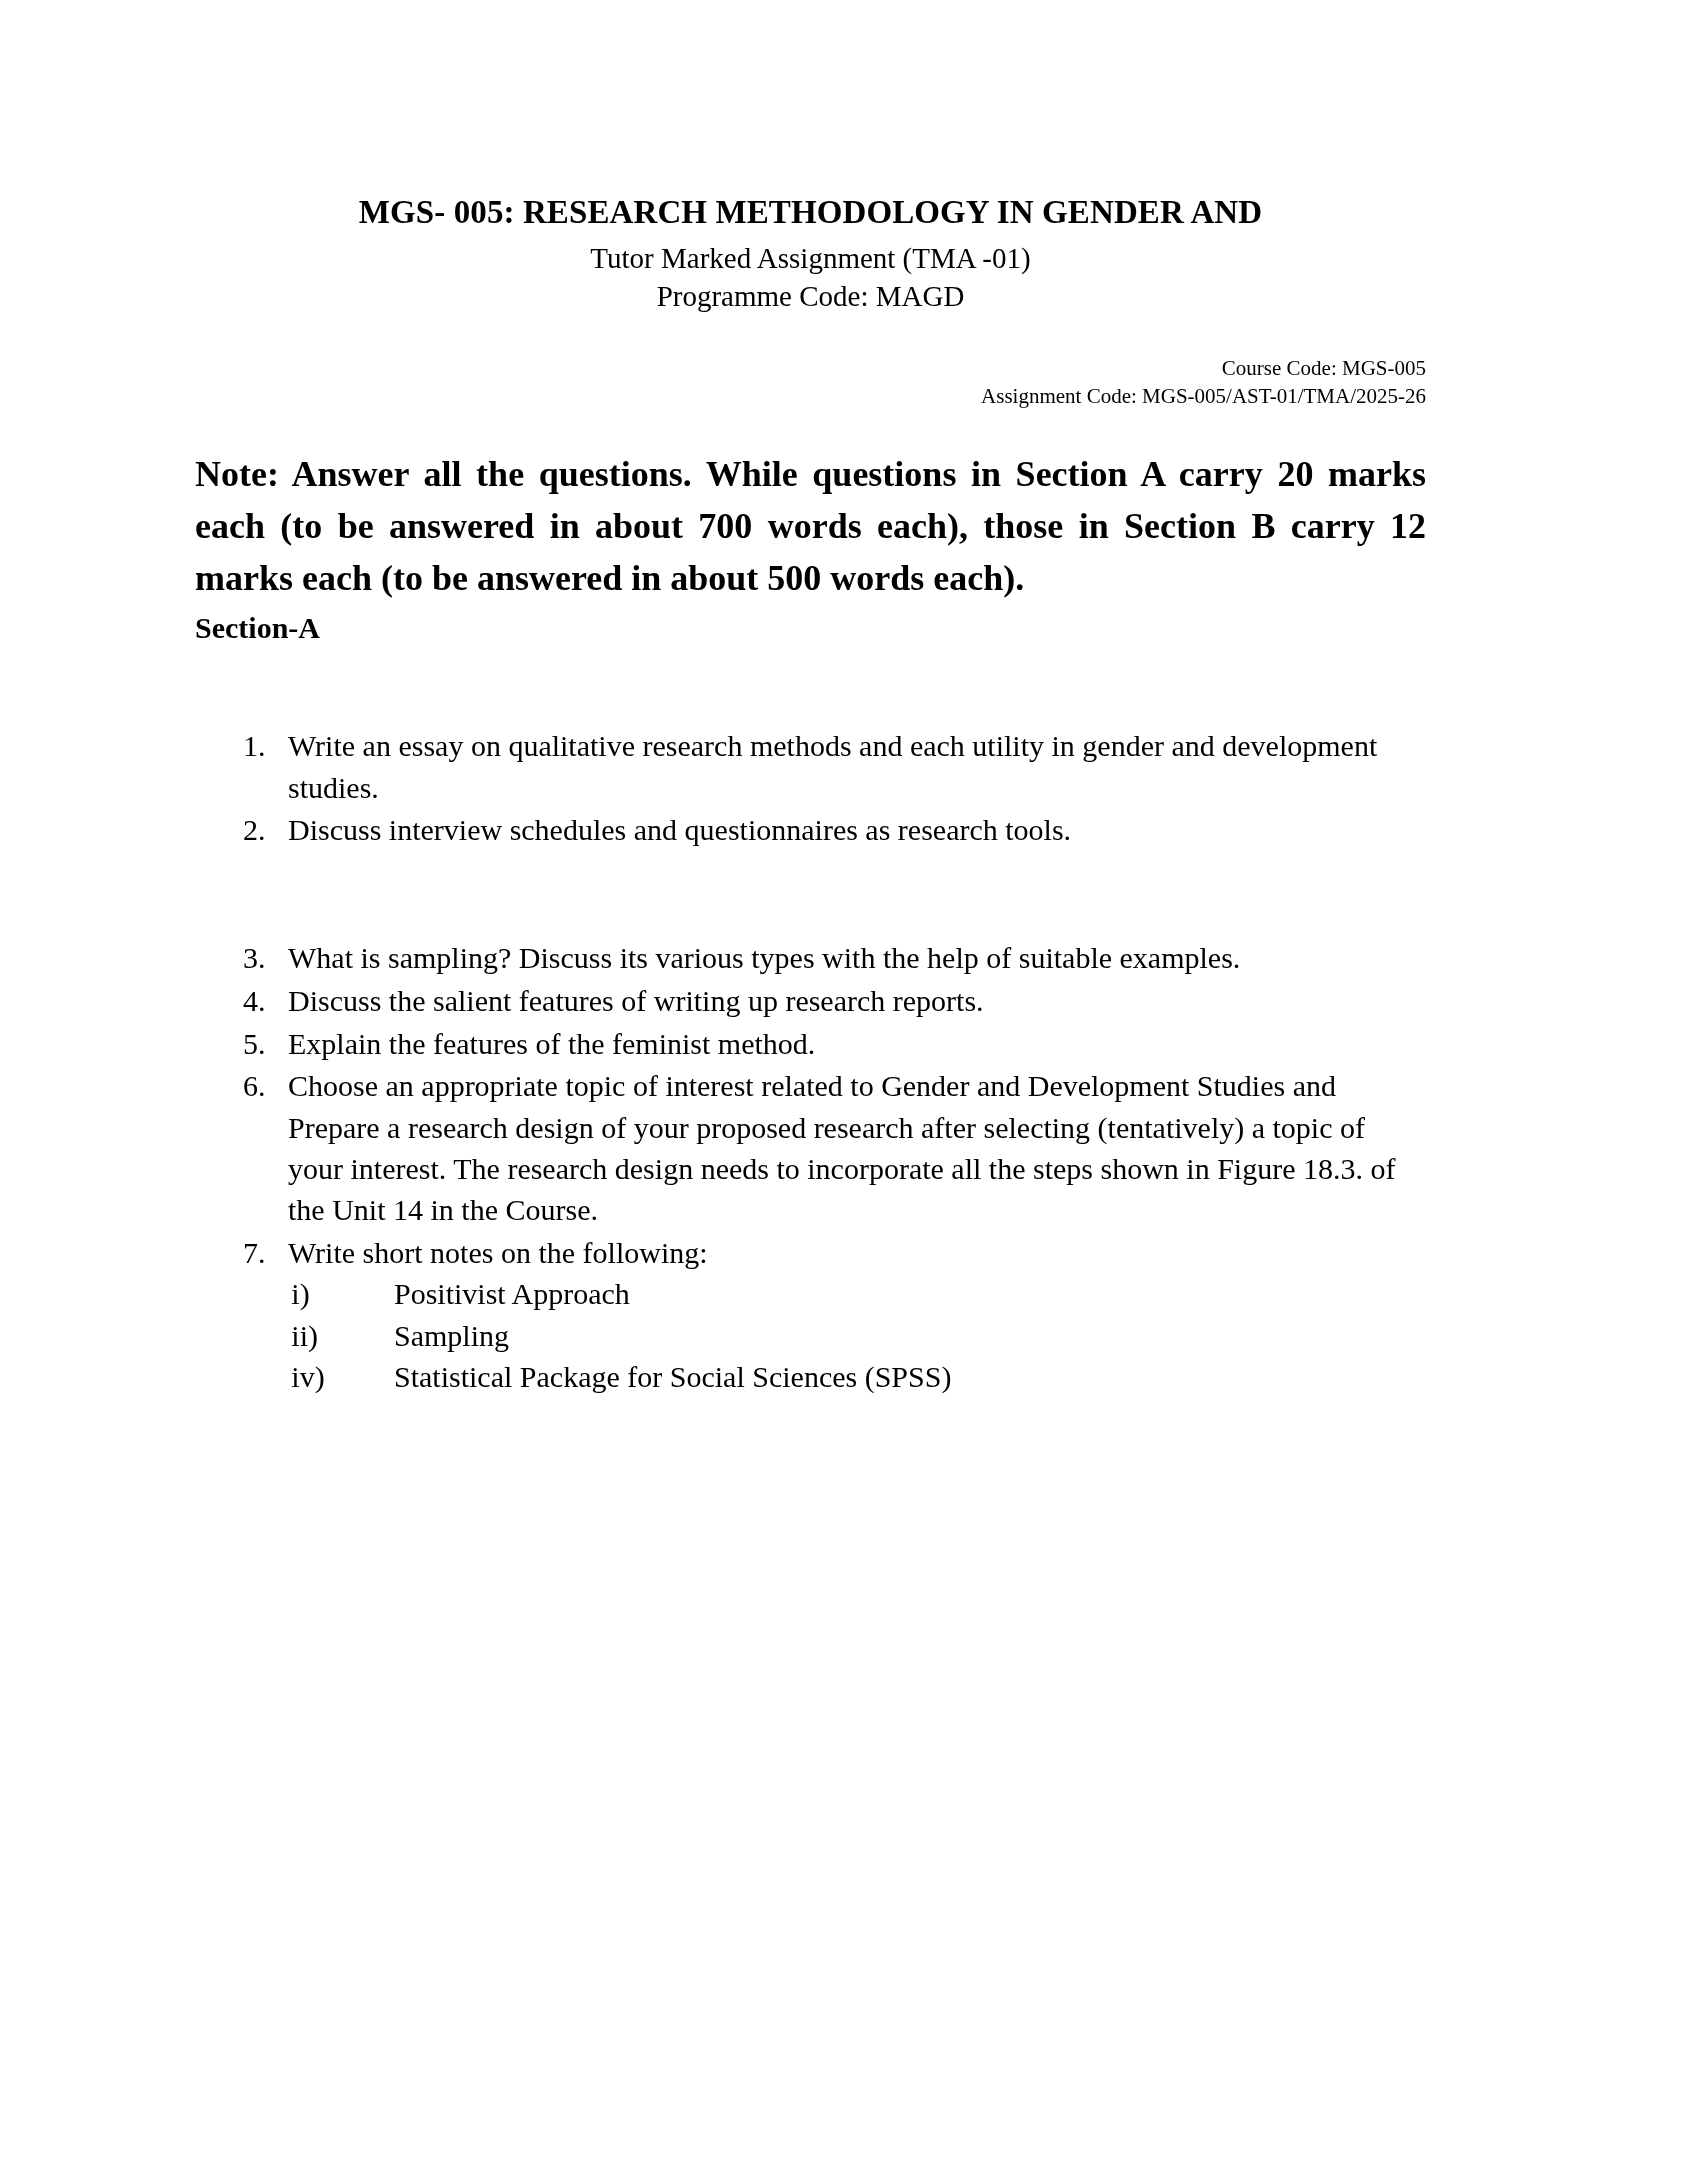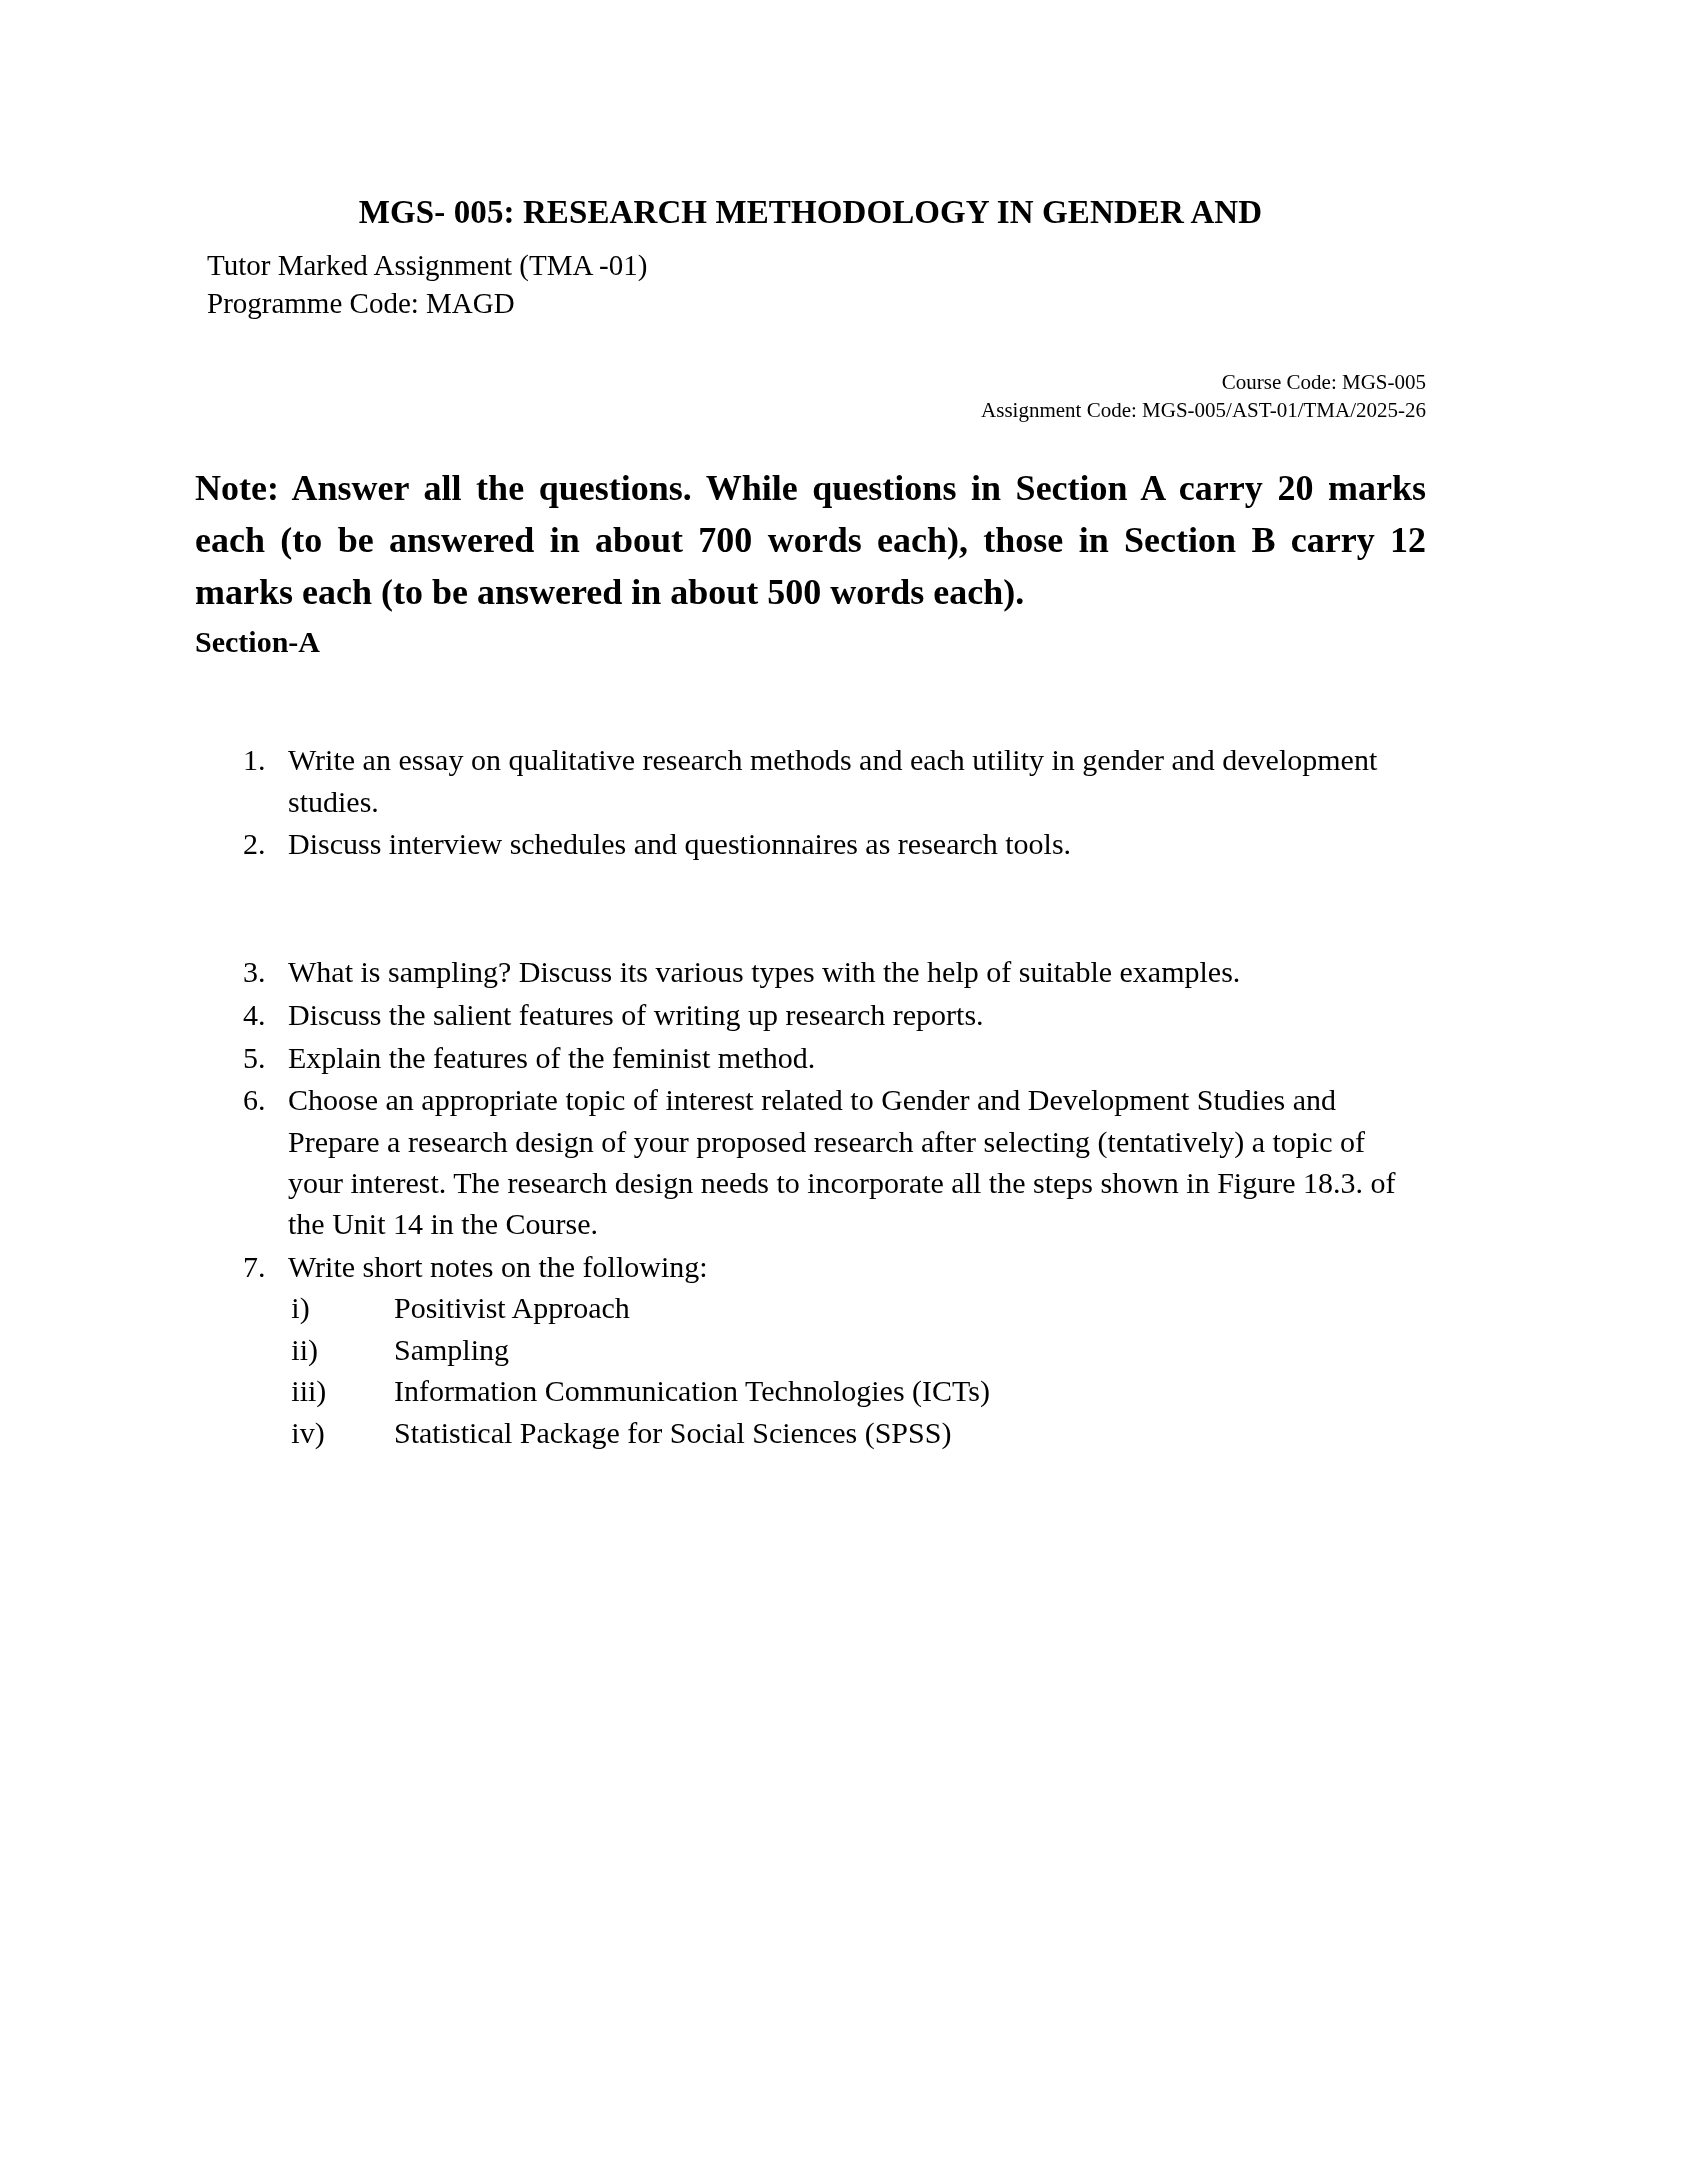--- a/index.html
+++ b/index.html
@@ -34,25 +34,25 @@
     font-size: 33px;
     font-weight: bold;
     line-height: 1.26;
     letter-spacing: 0.1px;
   }
   .doc-title .title-line {
     display: block;
     text-align: center;
   }
   .subtitle {
-    text-align: left;
+    text-align: center;
     font-size: 29px;
     line-height: 1.32;
     font-weight: normal;
-    margin: 12px;
+    margin: 5px;
   }
   .subtitle-line {
     display: block;
   }
 
   
   .codes {
     margin: 0;
     padding-top: 34px;
     text-align: right;
@@ -191,24 +191,20 @@
         <ul class="sublist">
           <li class="subitem">
             <span class="subnum">i)</span>
             <span>Positivist Approach</span>
           </li>
           <li class="subitem">
             <span class="subnum">ii)</span>
             <span>Sampling</span>
           </li>
           <li class="subitem">
-            <span class="subnum">iii)</span>
-            <span>Information Communication Technologies (ICTs)</span>
-          </li>
-          <li class="subitem">
             <span class="subnum">iv)</span>
             <span>Statistical Package for Social Sciences (SPSS)</span>
           </li>
         </ul>
       </li>
     </ul>
 
   </div>
 </div>
 

